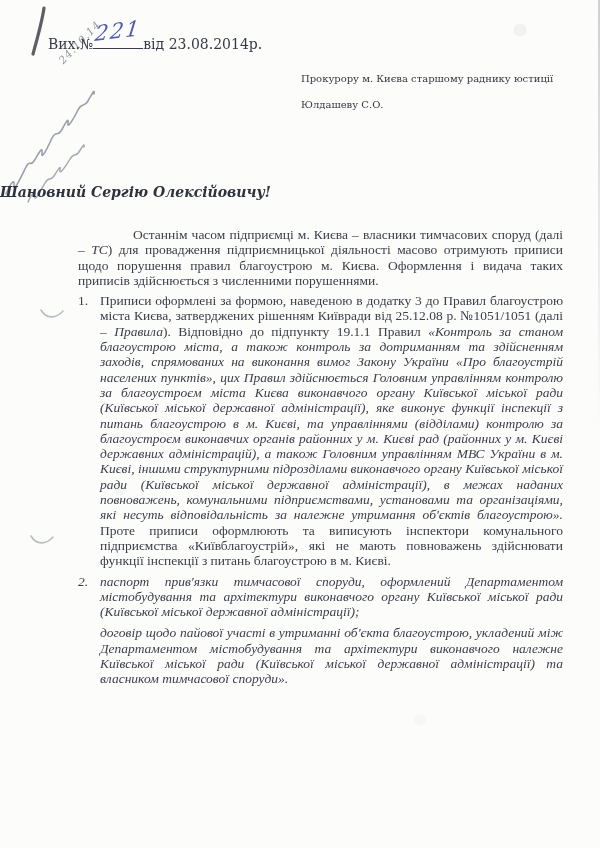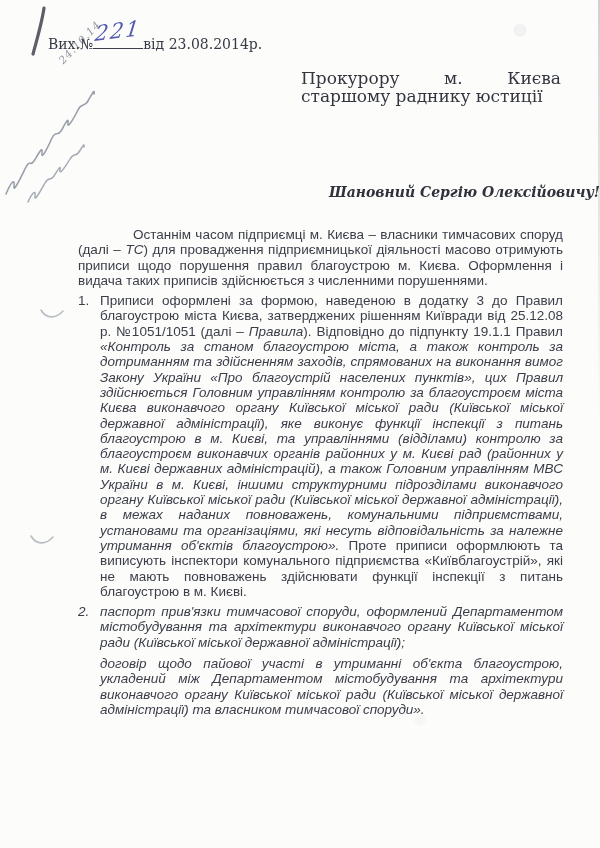--- a/index.html
+++ b/index.html
@@ -41,36 +41,36 @@
   .out-hand{
     position:absolute;left:2px;top:-15px;
     font-family:"DejaVu Serif",serif;font-style:italic;
     font-size:21px;color:#5159ae;
     transform:rotate(-7deg) skewX(-14deg);
     letter-spacing:2px;white-space:nowrap;
   }
   
   .recipient{
     position:absolute;left:301px;top:70px;width:260px;
-    font-family:"DejaVu Serif",serif;font-size:17px;line-height:17.5px;
+    font-family:"DejaVu Serif",serif;font-size:10px;line-height:17.5px;
     color:#33363f;
   }
   .recipient p{margin:0 0 8px 0;text-align:justify;}
   .recipient p:last-child{margin-bottom:0;}
   
   .salutation{
     position:absolute;left:0;top:184px;width:600px;
-    text-align:right;
+    text-align:left;
     font-family:"DejaVu Serif",serif;font-weight:bold;font-style:italic;
     font-size:14px;color:#2f323c;
   }
   
   .letter-body{
     position:absolute;left:78px;top:227px;width:485px;
-    font-family:Liberation Sans, sans-serif;
+    font-family:Liberation Serif, serif;
     font-size:13.5px;line-height:15.3px;
     text-align:justify;color:#3b3e49;
   }
   .letter-body p{margin:0;}
   .intro{text-indent:55px;}
   .zokrema{margin-bottom:5px;}
   .li{display:flex;margin-top:5px;}
   .num{flex:none;width:22px;}
   .num.italic{font-style:italic;}
   .li-body{flex:1;min-width:0;}
@@ -94,40 +94,41 @@
     <path d="M6,192 c5,-12 9,-16 8,-8 c-1,8 7,-9 12,-19 c4,-8 4,0 8,-6 c5,-8 9,-16 8,-8 c-1,8 6,-6 10,-15 c4,-8 5,-1 9,-7 c4,-7 8,-15 7,-8 c-1,7 6,-5 10,-13 c4,-8 6,-2 10,-9 c4,-7 7,-13 6,-7" stroke="#9aa0aa" stroke-width="1.6" fill="none" stroke-linecap="round"></path>
     <path d="M28,200 c4,-9 8,-13 7,-6 c-1,7 6,-6 10,-13 c4,-7 5,-1 9,-7 c4,-6 7,-12 6,-6 c-1,6 6,-4 10,-11 c4,-7 6,-2 9,-7 c3,-5 6,-10 5,-5" stroke="#a6abb4" stroke-width="1.5" fill="none" stroke-linecap="round"></path>
   </svg>
   <div class="scribble-date">24.10.14</div>
 
   <div class="outgoing"><span>Вих.№</span><span class="out-blank"><span class="out-hand">221</span></span><span>від 23.08.2014р.</span>
   </div>
 
   <div class="recipient">
     <p>Прокурору м. Києва старшому раднику юстиції</p>
+    <p>Юлдашеву С.О.</p>
   </div>
 
   <div class="salutation">Шановний Сергію Олексійовичу!</div>
 
   <div class="letter-body">
 
     <p class="intro"><span>Останнім часом підприємці м. Києва – власники тимчасових споруд (далі – </span><i>ТС</i><span>) для провадження підприємницької діяльності масово отримують приписи щодо порушення правил благоустрою м. Києва. Оформлення і видача таких приписів здійснюється з численними порушеннями.</span></p>
 
     <div class="li">
       <span class="num">1.</span>
       <div class="li-body">
         <p><span>Приписи оформлені за формою, наведеною в додатку 3 до Правил благоустрою міста Києва, затверджених рішенням Київради від 25.12.08 р. №1051/1051 (далі – </span><i>Правила</i><span>). Відповідно до підпункту 19.1.1 Правил </span><i>«Контроль за станом благоустрою міста, а також контроль за дотриманням та здійсненням заходів, спрямованих на виконання вимог Закону України «Про благоустрій населених пунктів», цих Правил здійснюється Головним управлінням контролю за благоустроєм міста Києва виконавчого органу Київської міської ради (Київської міської державної адміністрації), яке виконує функції інспекції з питань благоустрою в м. Києві, та управліннями (відділами) контролю за благоустроєм виконавчих органів районних у м. Києві рад (районних у м. Києві державних адміністрацій), а також Головним управлінням МВС України в м. Києві, іншими структурними підрозділами виконавчого органу Київської міської ради (Київської міської державної адміністрації), в межах наданих повноважень, комунальними підприємствами, установами та організаціями, які несуть відповідальність за належне утримання об'єктів благоустрою».</i><span> Проте приписи оформлюють та виписують інспектори комунального підприємства «Київблагоустрій», які не мають повноважень здійснювати функції  інспекції з питань благоустрою в м. Києві.</span></p>
       </div>
     </div>
 
     <div class="li">
       <span class="num italic">2.</span>
       <div class="li-body">
         <p><i>паспорт прив'язки тимчасової споруди, оформлений Департаментом містобудування та архітектури виконавчого органу Київської міської ради (Київської міської державної адміністрації);</i></p>
-        <p><i>договір щодо пайової участі в утриманні об'єкта благоустрою, укладений між Департаментом містобудування та архітектури виконавчого органу Київської міської ради (Київської міської державної адміністрації) та власником тимчасової споруди».</i></p>
+        <p><i>договір щодо пайової участі в утриманні об'єкта благоустрою, укладений між Департаментом містобудування та архітектури виконавчого належне Київської міської ради (Київської міської державної адміністрації) та власником тимчасової споруди».</i></p>
       </div>
     </div>
 
   </div>
 
   <svg class="tick tick-1" width="28" height="16" viewBox="0 0 28 16" aria-hidden="true">
     <path d="M3,4 C8,13 18,13 25,5" stroke="#b9bec4" stroke-width="1.6" fill="none" stroke-linecap="round"></path>
   </svg>
   <svg class="tick tick-2" width="28" height="16" viewBox="0 0 28 16" aria-hidden="true">
     <path d="M3,4 C8,13 18,13 25,5" stroke="#b9bec4" stroke-width="1.6" fill="none" stroke-linecap="round"></path>

